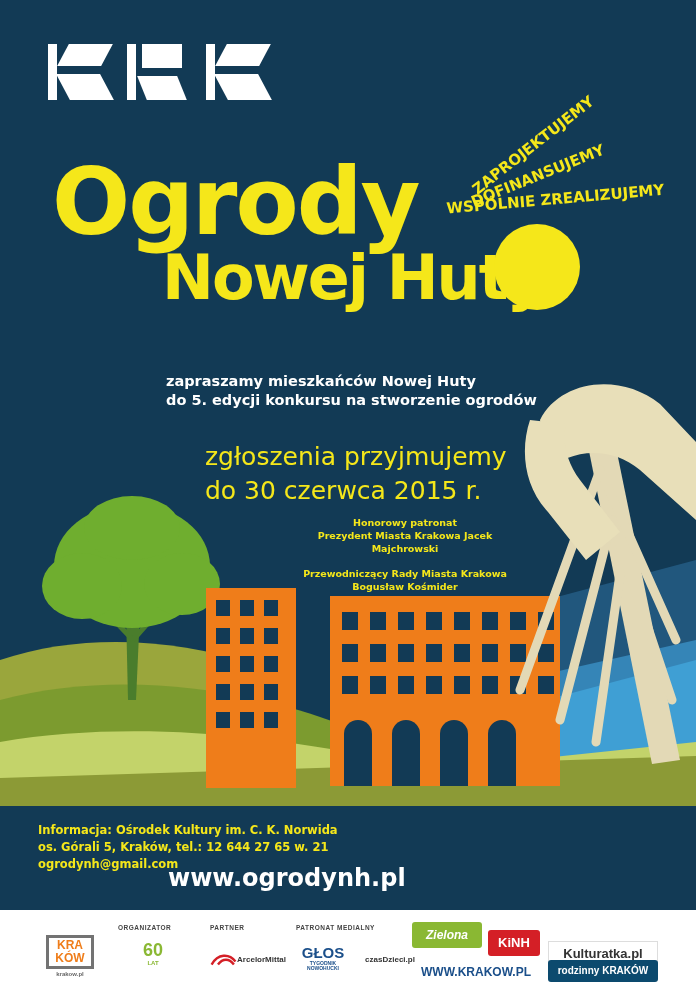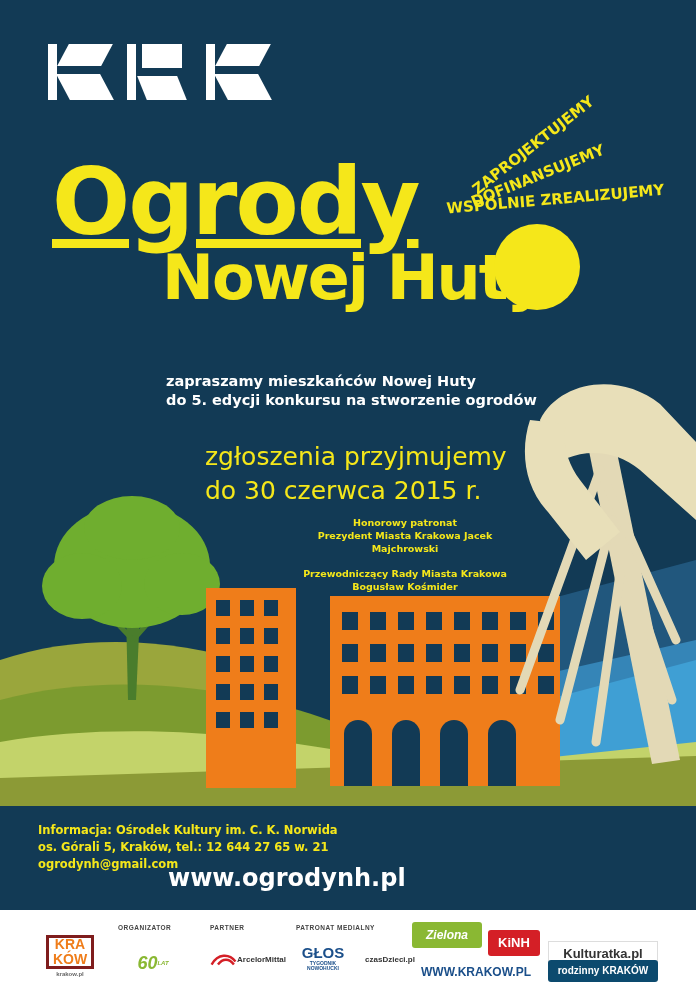--- a/index.html
+++ b/index.html
@@ -35,21 +35,20 @@
     left: 52px; top: 160px;
     color: #f5e71a;
     font-weight: bold;
     letter-spacing: -2px;
   }
   .headline .l1 {
     font-size: 92px;
     line-height: 86px;
     font-family: "DejaVu Sans", sans-serif;
     font-weight: bold;
-    text-decoration: underline;
   }
   .headline .l2 {
     font-size: 62px;
     line-height: 64px;
     margin-left: 110px;
     font-family: "DejaVu Sans", sans-serif;
     font-weight: bold;
   }
 
   
@@ -315,28 +314,28 @@
   </div>
   <div class="www">www.ogrodynh.pl</div>
 
   <div class="strip">
 
     <div class="cap" style="left:118px;top:14px;">ORGANIZATOR</div>
     <div class="cap" style="left:210px;top:14px;">PARTNER</div>
     <div class="cap" style="left:296px;top:14px;">PATRONAT MEDIALNY</div>
 
     <div class="logo-box" style="left:42px;top:22px;width:56px;height:48px;flex-direction:column;">
-      <div style="width:48px;height:34px;border:3px solid #7f1d1d;display:flex;align-items:center;justify-content:center;color:#ef7d1a;font-size:14px;">
+      <div style="width:48px;height:34px;border:3px solid #737373;display:flex;align-items:center;justify-content:center;color:#ef7d1a;font-size:12px;">
         <span>KRA
 KÓW</span>
       </div>
       <div style="font-size:6px;color:#666;margin-top:2px;">krakow.pl</div>
     </div>
 
-    <div class="logo-box" style="left:118px;top:31px;width:70px;height:44px;flex-direction:row;font-style:italic;">
+    <div class="logo-box" style="left:118px;top:22px;width:70px;height:44px;flex-direction:column;">
       <div style="color:#8ab833;font-size:18px;">60</div>
       <div style="font-size:6px;color:#8ab833;">LAT</div>
     </div>
 
     <div class="logo-box" style="left:210px;top:28px;width:76px;height:42px;flex-direction:row;">
       <svg width="34" height="18" viewBox="0 0 34 18">
         <path d="M2 16 C10 2, 24 2, 32 12" stroke="#d41f26" stroke-width="3" fill="none"></path>
         <path d="M10 16 C16 8, 24 8, 30 16" stroke="#d41f26" stroke-width="3" fill="none"></path>
       </svg>
       <div style="font-size:8px;color:#333;margin-top:2px;">ArcelorMittal</div>

